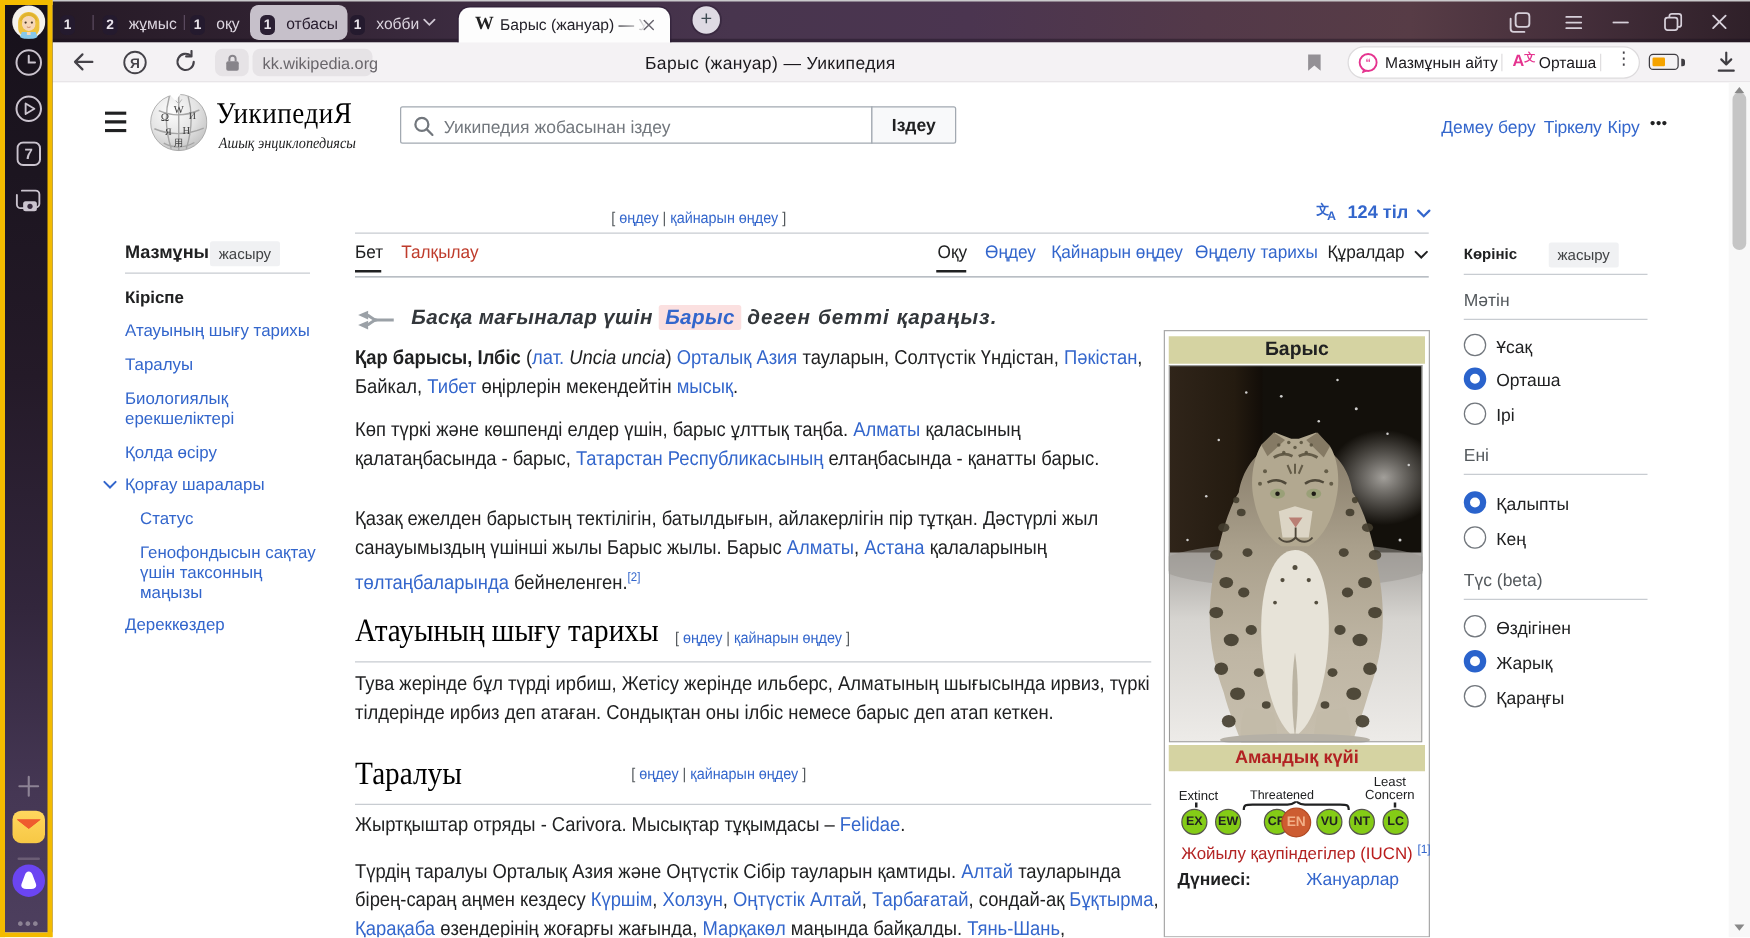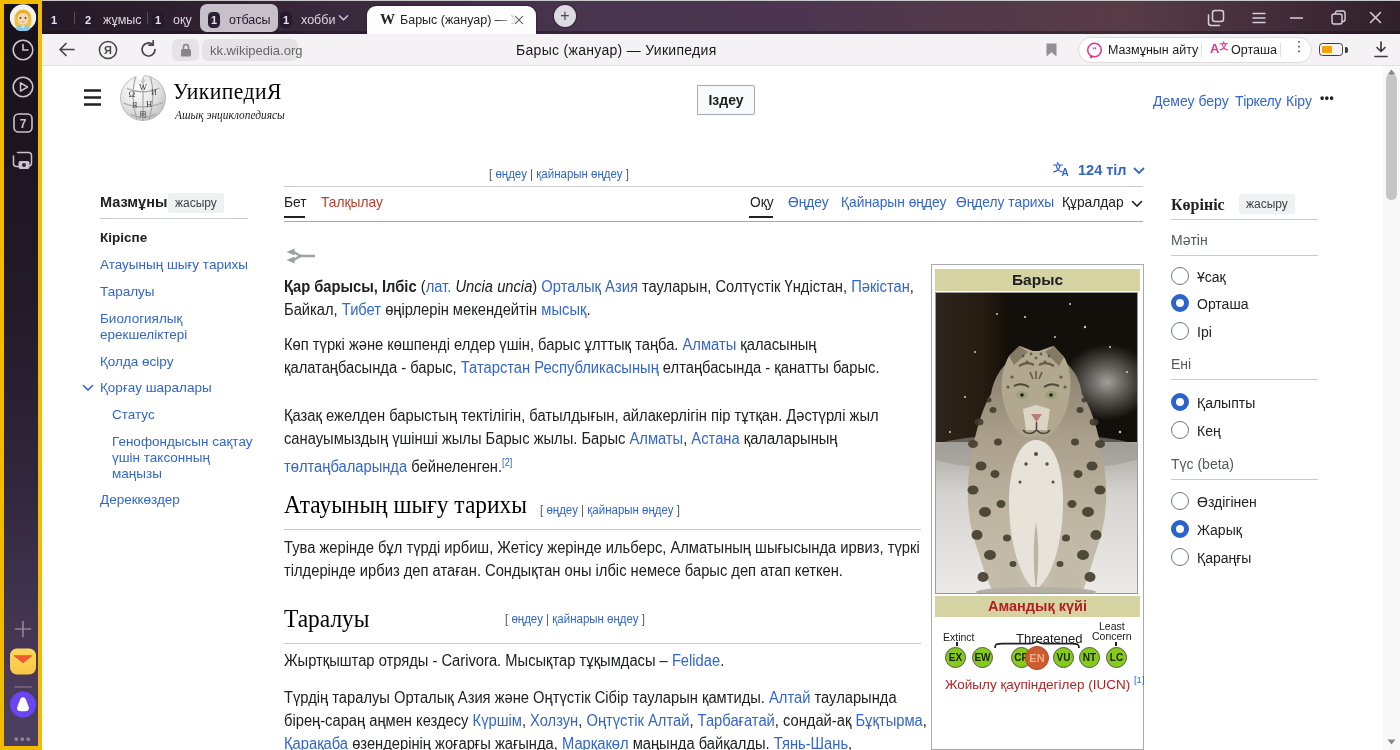--- a/index.html
+++ b/index.html
@@ -28,21 +28,21 @@
 #addrbar { left:42px; top:34px; width:1358px; height:32px; background:#f4f2f4; border-bottom:1px solid #e3e1e3; }
 .apill { position:absolute; background:#e6e3e6; border-radius:6px; }
 
 
 #content { left:42px; top:66px; width:1358px; height:684px; background:#ffffff; }
 
 
 #wordmark { font-family:"Liberation Serif", serif; font-size:24px; color:#000; letter-spacing:0.5px; }
 #tagline { font-family:"Liberation Serif", serif; font-style:italic; font-size:12.5px; color:#202122; }
 #searchbox { position:absolute; left:278px; top:19px; width:378px; height:30px; border:1px solid #a2a9b1; border-radius:2px 0 0 2px; background:#fff; }
-#searchbtn { position:absolute; left:655px; top:19px; width:58px; height:30px; border:1px solid #a2a9b1; border-radius:0 2px 2px 0; background:#f8f9fa; font-weight:bold; font-size:14px; color:#202122; text-align:center; line-height:28px; }
+#searchbtn { position:absolute; left:655px; top:19px; width:68px; height:30px; border:1px solid #a2a9b1; border-radius:0 2px 2px 0; background:#f8f9fa; font-weight:bold; font-size:14px; color:#202122; text-align:center; line-height:28px; }
 .hlink { font-size:14px; color:#36c; }
 
 
 .serif { font-family:"Liberation Serif", serif; }
 .ebr { color:#54595d; }
 p.body { font-size:16px; line-height:23.4px; color:#202122; position:absolute; width:760px; transform:scaleX(0.92); transform-origin:0 0; }
 sup { font-size:10px; }
 
 .tb { font-size:14.5px; transform:scaleX(0.95); transform-origin:0 0; white-space:nowrap; }
 
@@ -175,20 +175,27 @@
       <path d="M20.5 5.5 l2.5 2.5 2.5 -3.5" stroke="#b5b5b5" stroke-width="0.8" fill="none"></path>
       <text x="8.5" y="22" font-size="9" fill="#3f3f3f" font-family="Liberation Serif">Ω</text>
       <text x="19" y="15" font-size="8.5" fill="#3f3f3f" font-family="Liberation Serif">W</text>
       <text x="31" y="20" font-size="8" fill="#3f3f3f" font-family="Liberation Serif">И</text>
       <text x="12" y="33" font-size="8" fill="#3f3f3f" font-family="Liberation Serif">Я</text>
       <text x="26" y="32" font-size="8.5" fill="#3f3f3f" font-family="Liberation Serif">H</text>
       <text x="19" y="42" font-size="7.5" fill="#3f3f3f" font-family="Liberation Serif">用</text>
     </svg>
     <div class="abs" style="left:131px;top:12px;"><span id="wordmark" style="display:inline-block;transform:scaleX(0.9);transform-origin:0 0;">УикипедиЯ</span></div>
     <div class="abs" style="left:133px;top:39px;"><span id="tagline" style="display:inline-block;transform:scaleX(0.91);transform-origin:0 0;">Ашық энциклопедиясы</span></div>
+    <div id="searchbox">
+      <svg class="abs" style="left:10px;top:7px;" width="16" height="16" viewBox="0 0 16 16">
+          <circle cx="6.5" cy="6.5" r="5.2" stroke="#72777d" stroke-width="1.8" fill="none"></circle>
+          <path d="M10.5 10.5 L15 15" stroke="#72777d" stroke-width="1.8" stroke-linecap="round"></path>
+        </svg>
+      <span class="abs" style="left:34px;top:7px;font-size:14px;color:#72777d;">Уикипедия жобасынан іздеу</span>
+    </div>
     <div id="searchbtn">Іздеу</div>
     <span class="hlink abs" style="left:1111px;top:27px;">Демеу беру</span>
     <span class="hlink abs" style="left:1193px;top:27px;letter-spacing:-0.3px;">Тіркелу</span>
     <span class="hlink abs" style="left:1244px;top:27px;">Кіру</span>
     <span class="abs" style="left:1278px;top:25px;color:#202122;font-size:12px;letter-spacing:0.5px;font-weight:bold;">•••</span>
 
     <div class="abs" style="left:447px;top:101px;font-size:12.5px;transform:scaleX(0.92);transform-origin:0 0;white-space:nowrap;"><span class="ebr">[</span> <a>өңдеу</a> <span class="ebr">|</span> <a>қайнарын өңдеу</a> <span class="ebr">]</span></div>
     <svg class="abs" style="left:1011px;top:95px;" width="19" height="16" viewBox="0 0 19 16">
         <text x="0" y="10" font-size="10.5" font-weight="bold" fill="#36c" font-family="Liberation Sans">文</text>
         <text x="8.5" y="15" font-size="10" font-weight="bold" fill="#36c" font-family="Liberation Sans">A</text>
@@ -229,20 +236,21 @@
       <span class="abs tocitem" style="left:70px;top:341px;">Статус</span>
       <span class="abs tocitem" style="left:70px;top:367.5px;line-height:16.2px;">Генофондысын сақтау<br>үшін таксонның<br>маңызы</span>
       <span class="abs tocitem" style="left:58px;top:425.5px;">Дереккөздер</span>
     </div>
 
     <svg class="abs" style="left:244px;top:182px;" width="30" height="16" viewBox="0 0 30 16">
       <path d="M29 8 H16 M16 8 C11 8 11 4.5 7 4 M16 8 C11 8 11 11.5 7 12" stroke="#9ba1a7" stroke-width="2.4" fill="none"></path>
       <path d="M8.5 0.5 L0.5 4 L8.5 7.5 z" fill="#9ba1a7"></path>
       <path d="M8.5 8.5 L0.5 12 L8.5 15.5 z" fill="#9ba1a7"></path>
     </svg>
+    <div class="abs" style="left:287px;top:178.5px;font-size:16.5px;font-style:italic;font-weight:bold;color:#33373b;letter-spacing:0.3px;white-space:nowrap;">Басқа мағыналар үшін <a style="background:#fbe0e0;padding:1px 5px;border-radius:2px;">Барыс</a> <span style="letter-spacing:0.85px;"> деген бетті қараңыз.</span></div>
 
     <p class="body abs" style="left:242px;top:208.5px;"><b>Қар барысы, Ілбіс</b> (<a>лат.</a> <i>Uncia uncia</i>) <a>Орталық Азия</a> тауларын, Солтүстік Үндістан, <a>Пәкістан</a>,<br>Байкал, <a>Тибет</a> өңірлерін мекендейтін <a>мысық</a>.</p>
     <p class="body abs" style="left:242px;top:267px;">Көп түркі және көшпенді елдер үшін, барыс ұлттық таңба. <a>Алматы</a> қаласының<br>қалатаңбасында - барыс, <a>Татарстан Республикасының</a> елтаңбасында - қанатты барыс.</p>
     <p class="body abs" style="left:242px;top:338px;">Қазақ ежелден барыстың тектілігін, батылдығын, айлакерлігін пір тұтқан. Дәстүрлі жыл<br>санауымыздың үшінші жылы Барыс жылы. Барыс <a>Алматы</a>, <a>Астана</a> қалаларының<br><a>төлтаңбаларында</a> бейнеленген.<sup><a>[2]</a></sup></p>
 
     <div class="abs serif" style="left:242px;top:424px;font-size:26px;color:#000;"><span style="display:inline-block;transform:scaleX(0.90);transform-origin:0 0;">Атауының шығу тарихы</span></div>
     <div class="abs" style="left:498px;top:437px;font-size:12.5px;transform:scaleX(0.92);transform-origin:0 0;white-space:nowrap;"><span class="ebr">[</span> <a>өңдеу</a> <span class="ebr">|</span> <a>қайнарын өңдеу</a> <span class="ebr">]</span></div>
     <div class="abs" style="left:242px;top:462.5px;width:637px;border-top:1px solid #c8ccd1;"></div>
     <p class="body abs" style="left:242px;top:469.5px;">Тува жерінде бұл түрді ирбиш, Жетісу жерінде ильберс, Алматының шығысында ирвиз, түркі<br>тілдерінде ирбиз деп атаған. Сондықтан оны ілбіс немесе барыс деп атап кеткен.</p>
 
@@ -374,40 +382,44 @@
         </g>
 
         <path d="M58 302 C57 290 58 280 62 274 L84 278 C86 288 87 295 87 302 z" fill="#c3bba9"></path>
         <path d="M145 302 C146 290 145 280 141 274 L119 278 C117 288 116 295 116 302 z" fill="#c3bba9"></path>
         <ellipse cx="101" cy="300" rx="60" ry="5" fill="#b5b0a6"></ellipse>
         <rect x="0.5" y="0.5" width="202" height="301" fill="none" stroke="#9a9a98" stroke-width="1"></rect>
       </svg>
       <div class="redband" style="height:21px;line-height:21px;font-size:14.5px;margin-top:2px;">Амандық күйі</div>
       <div style="position:relative;height:56px;">
         <span class="abs" style="left:8px;top:14px;font-size:10.5px;color:#202122;">Extinct</span>
-        <span class="abs" style="left:81px;top:14px;font-size:13px;color:#202122;">Threatened</span>
+        <span class="abs" style="left:65px;top:14px;font-size:10px;color:#202122;">Threatened</span>
         <span class="abs" style="left:157px;top:4px;font-size:10.5px;color:#202122;text-align:center;line-height:10px;">Least<br>Concern</span>
         <div class="abs" style="left:21px;top:25px;width:1.5px;height:4px;background:#202122;"></div>
         <div class="abs" style="left:180px;top:25px;width:1.5px;height:4px;background:#202122;"></div>
         <svg class="abs" style="left:54px;top:24px;" width="96" height="7" viewBox="0 0 100 8">
             <path d="M2 8 C2 3 4 3 10 3 L42 3 C48 3 48 1 50 0 C52 1 52 3 58 3 L90 3 C96 3 98 3 98 8" stroke="#202122" stroke-width="2" fill="none"></path>
           </svg>
         <div class="statc" style="left:10px;">EX</div>
         <div class="statc" style="left:37px;">EW</div>
         <div class="statc" style="left:76px;">CR</div>
         <div class="statc en" style="left:90px;">EN</div>
         <div class="statc" style="left:118px;">VU</div>
         <div class="statc" style="left:144px;">NT</div>
         <div class="statc" style="left:171px;">LC</div>
       </div>
       <div style="font-size:13.5px;padding-left:10px;margin-top:1px;white-space:nowrap;"><span style="color:#b32424;">Жойылу қаупіндегілер</span> <span style="color:#b91c1c;">(IUCN)</span> <sup><a style="font-size:9.5px;">[1]</a></sup></div>
+      <div style="position:relative;height:24px;">
+        <span class="abs" style="left:7px;top:4px;font-weight:bold;color:#202122;font-size:14px;">Дүниесі:</span>
+        <a class="abs" style="left:110px;top:4px;font-size:14px;">Жануарлар</a>
+      </div>
     </div>
 
     <div id="appear">
-      <span class="abs" style="left:0px;top:0px;font-weight:bold;font-size:16px;font-family:Liberation Serif, serif;">Көрініс</span>
+      <span class="abs" style="left:0px;top:0px;font-weight:bold;font-size:12px;">Көрініс</span>
       <span class="abs hidebtn" style="left:68px;top:-2px;">жасыру</span>
       <div class="abs aline" style="left:0;top:23px;width:147px;"></div>
       <span class="abs alabel" style="left:0;top:36px;">Мәтін</span>
       <div class="abs aline" style="left:0;top:59px;width:147px;"></div>
       <span class="radio abs" style="left:0;top:71px;"></span>
         <span class="abs" style="left:26px;top:73px;">Ұсақ</span>
       <span class="radio sel abs" style="left:0;top:98px;"></span>
         <span class="abs" style="left:26px;top:100px;">Орташа</span>
       <span class="radio abs" style="left:0;top:126px;"></span>
         <span class="abs" style="left:26px;top:128px;">Ірі</span>

